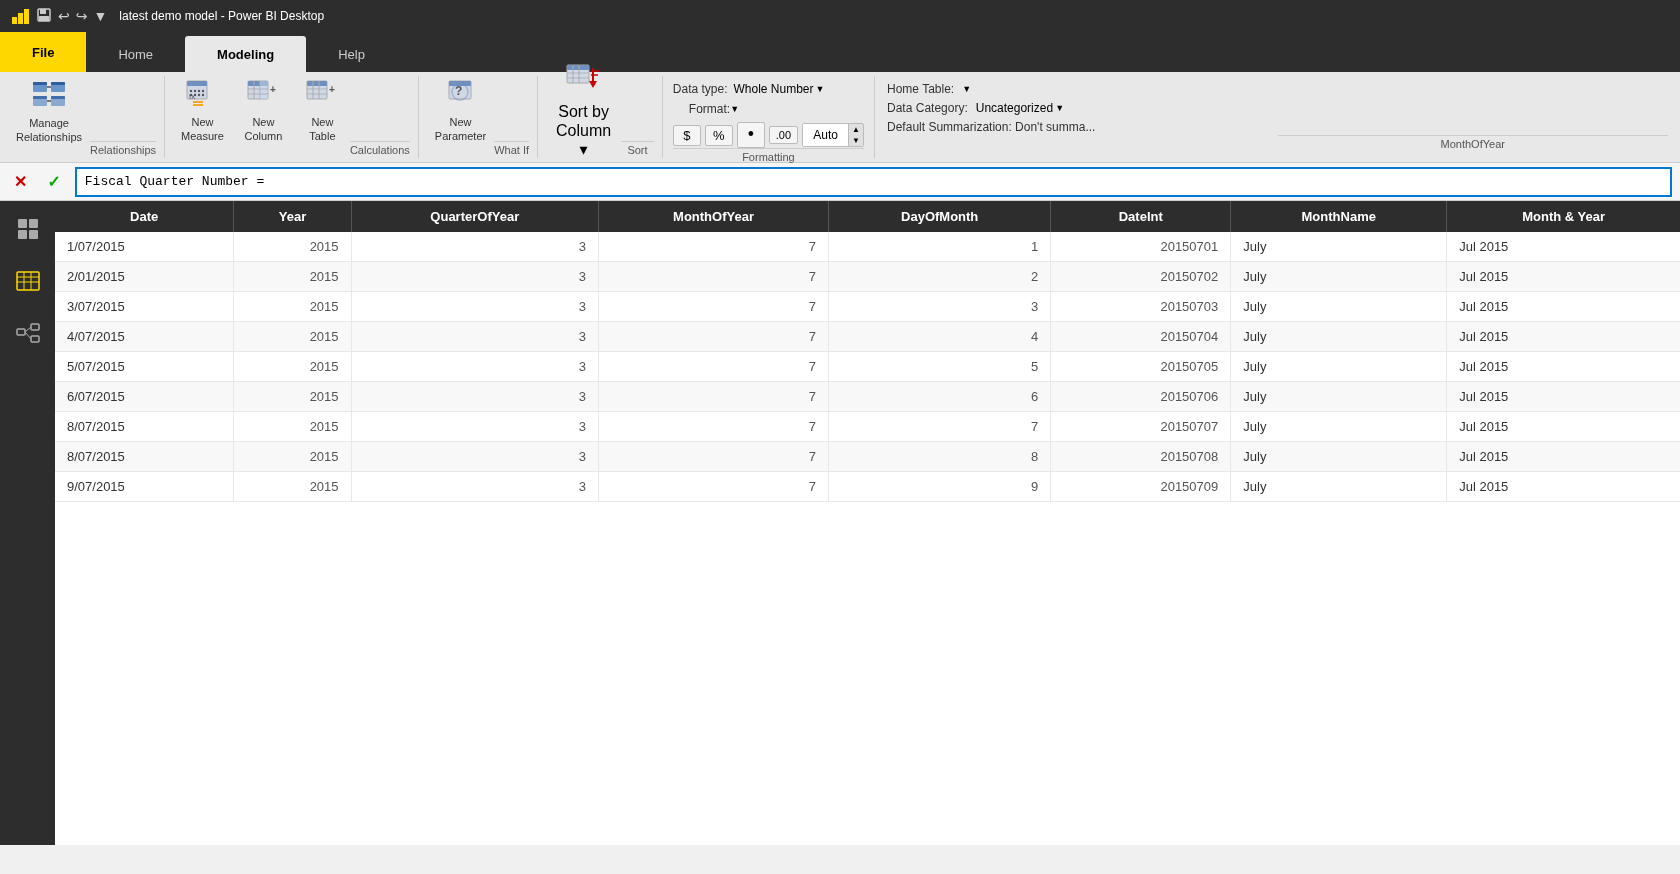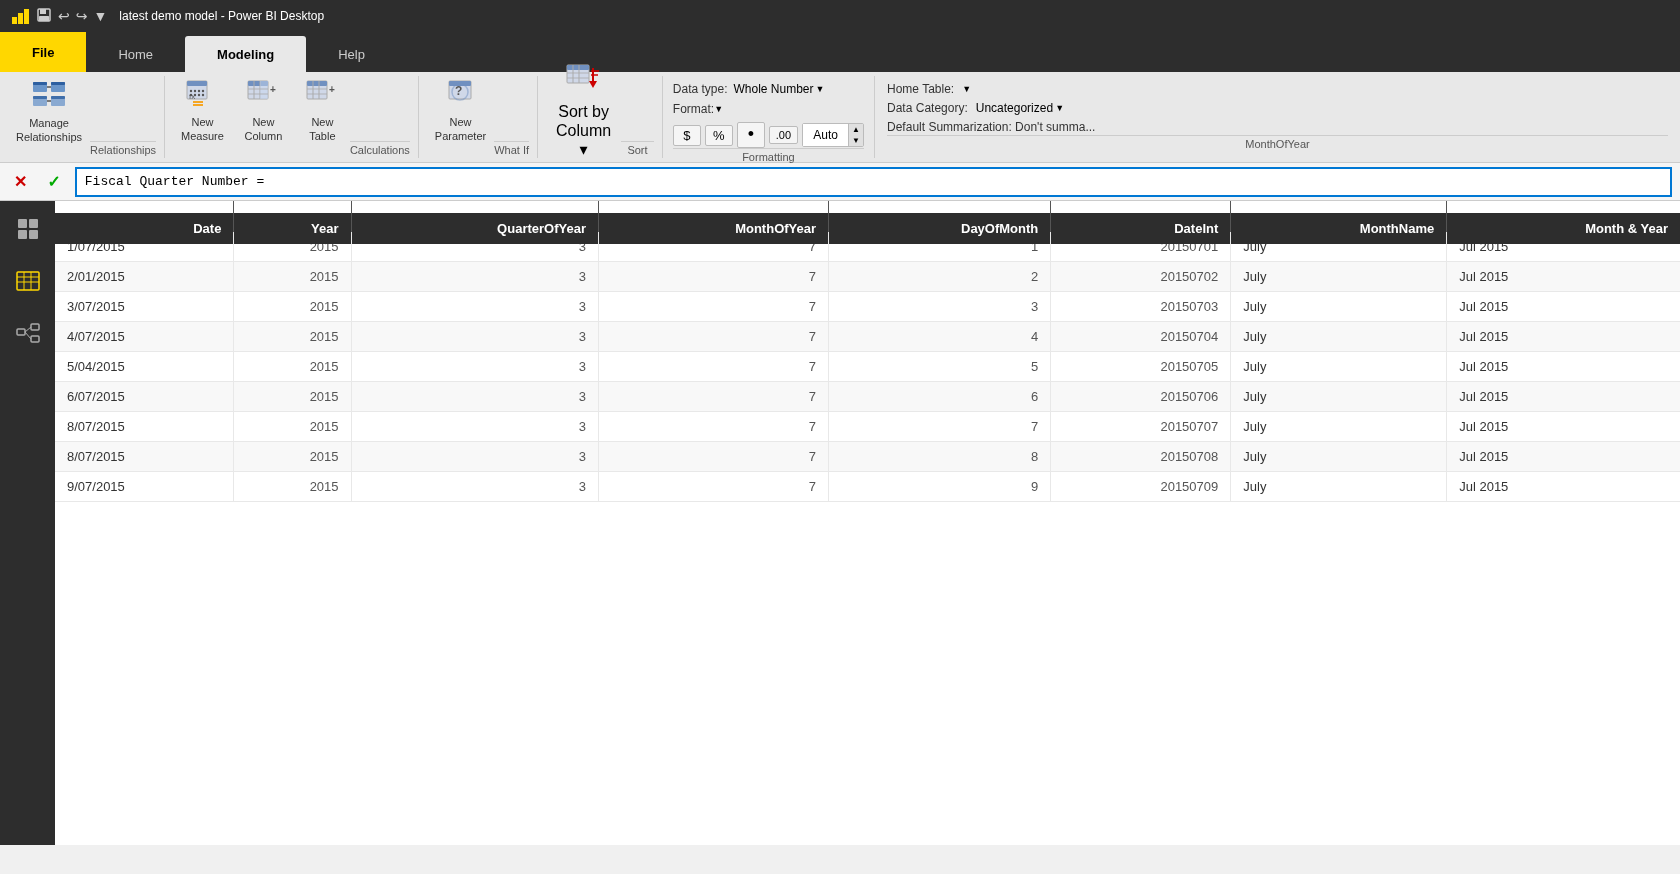--- a/index.html
+++ b/index.html
@@ -244,27 +244,27 @@
     }
     .data-table {
       width: 100%;
       border-collapse: collapse;
       font-size: 13px;
     }
     .data-table th {
       background: #2d2d2d;
       color: #fff;
       padding: 8px 12px;
-      text-align: right;
+      text-align: center;
       font-weight: 600;
       font-size: 13px;
       border-right: 1px solid #555;
       white-space: nowrap;
       position: sticky;
-      top: 12px;
+      top: 0;
       z-index: 1;
     }
     .data-table th:last-child { border-right: none; }
     .data-table td {
       padding: 7px 12px;
       border-bottom: 1px solid #e8e8e8;
       border-right: 1px solid #e8e8e8;
       color: #333;
       white-space: nowrap;
     }
@@ -430,21 +430,21 @@
 
     <div class="ribbon-group" style="flex-direction:column; align-items:flex-start; justify-content: space-between; padding: 6px 10px;">
       <div style="display:flex; flex-direction:column; gap:6px; width:100%;">
         <div class="prop-row" style="display:flex; align-items:center; gap:6px; font-size:12px;">
           <span style="color:#333;">Data type:</span>
           <div class="prop-dropdown">
             <span>Whole Number</span>
             <span style="font-size:9px;">▼</span>
           </div>
         </div>
-        <div style="display:flex; align-items:center; font-size:12px;">
+        <div style="display:flex; align-items:center; font-size:12px;margin-left:16px;">
           <span style="color:#333;">Format:</span>
           <div class="prop-dropdown">
             <span style="font-size:9px;">▼</span>
           </div>
         </div>
         <div class="formatting-row">
           <div class="fmt-btn">$</div>
           <div class="fmt-btn">%</div>
           <div class="fmt-btn" style="font-size:18px; line-height:1; padding-bottom:4px;">•</div>
           <div class="fmt-btn" style="font-size:11px;">.00</div>
@@ -453,21 +453,21 @@
             <div class="fmt-spinner-btns">
               <div class="fmt-spinner-btn">▲</div>
               <div class="fmt-spinner-btn">▼</div>
             </div>
           </div>
         </div>
       </div>
       <div class="ribbon-group-label" style="width:100%;">Formatting</div>
     </div>
 
-    <div class="ribbon-group" style="flex-direction:column; align-items:flex-start; border-right:none; flex:1; padding: 6px 12px; min-width: 300px;">
+    <div class="ribbon-group" style="flex-direction:row; align-items:flex-start; border-right:none; flex:1; padding: 6px 12px; min-width: 300px;">
       <div style="display:flex; flex-direction:column; gap:5px; width:100%;">
         <div style="display:flex; align-items:center; gap:8px; font-size:12px;">
           <span style="color:#333;">Home Table:</span>
           <div class="prop-dropdown">
             <span style="font-size:9px;">▼</span>
           </div>
         </div>
         <div style="display:flex; align-items:center; gap:8px; font-size:12px;">
           <span style="color:#333;">Data Category:</span>
           <div class="prop-dropdown">
@@ -571,21 +571,21 @@
     <td class="date">4/07/2015</td>
     <td class="numeric">2015</td>
     <td class="numeric">3</td>
     <td class="numeric">7</td>
     <td class="numeric">4</td>
     <td class="numeric">20150704</td>
     <td>July</td>
     <td>Jul 2015</td>
   </tr>
           <tr>
-    <td class="date">5/04/2015</td>
+    <td class="date">5/07/2015</td>
     <td class="numeric">2015</td>
     <td class="numeric">3</td>
     <td class="numeric">7</td>
     <td class="numeric">5</td>
     <td class="numeric">20150705</td>
     <td>July</td>
     <td>Jul 2015</td>
   </tr>
           <tr>
     <td class="date">6/07/2015</td>

